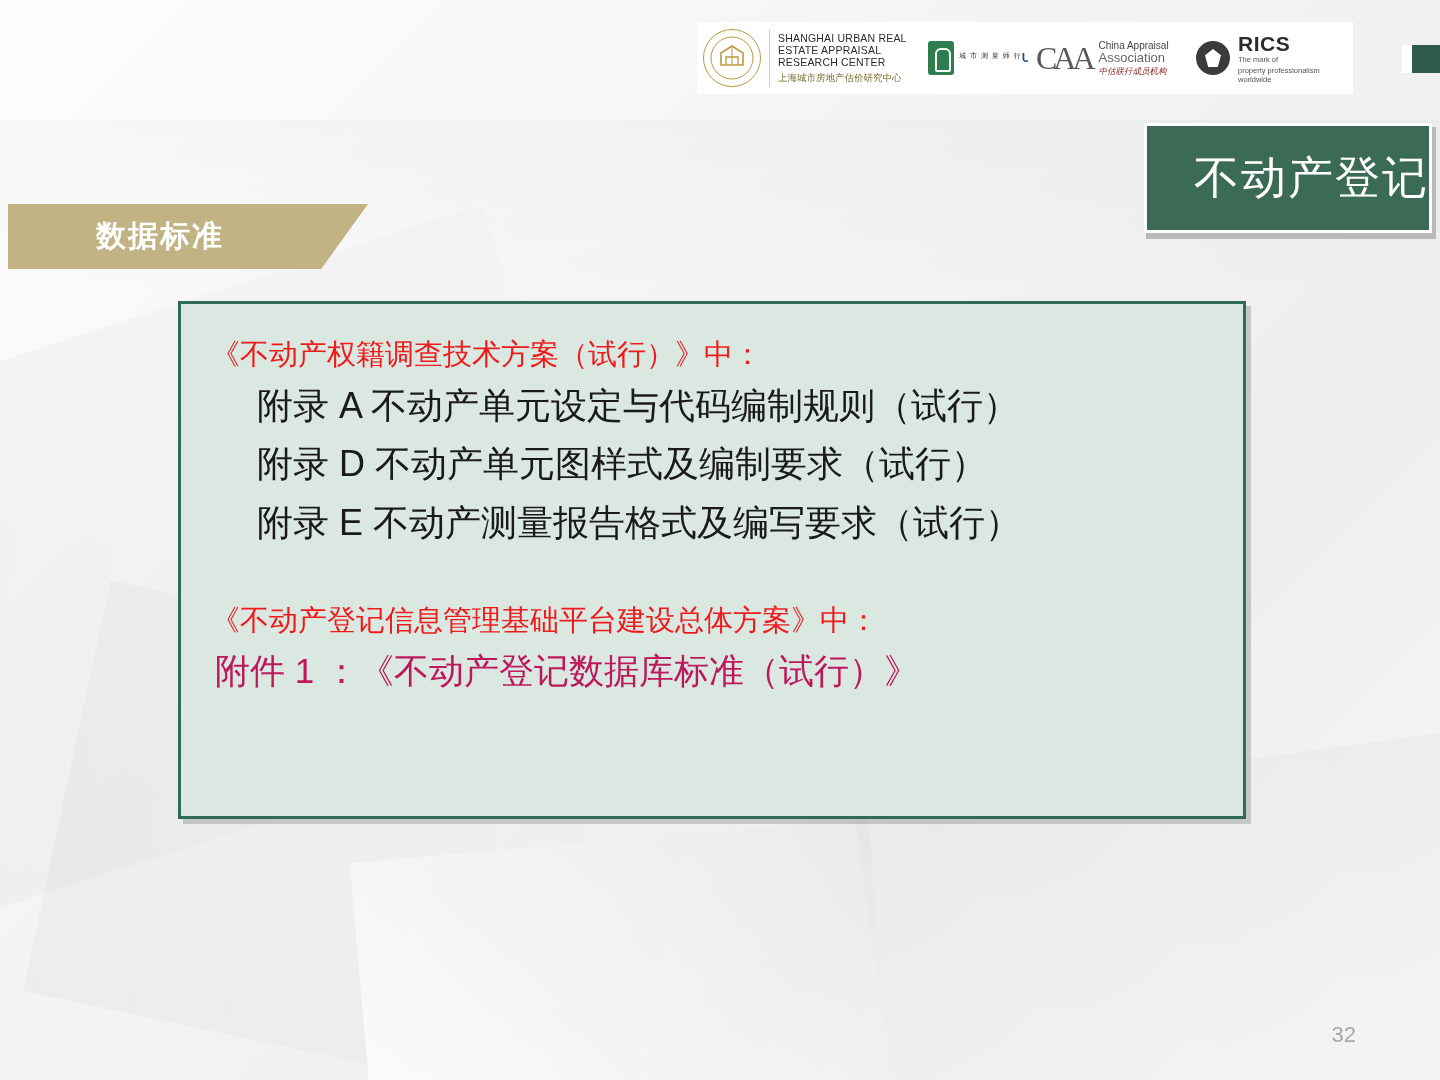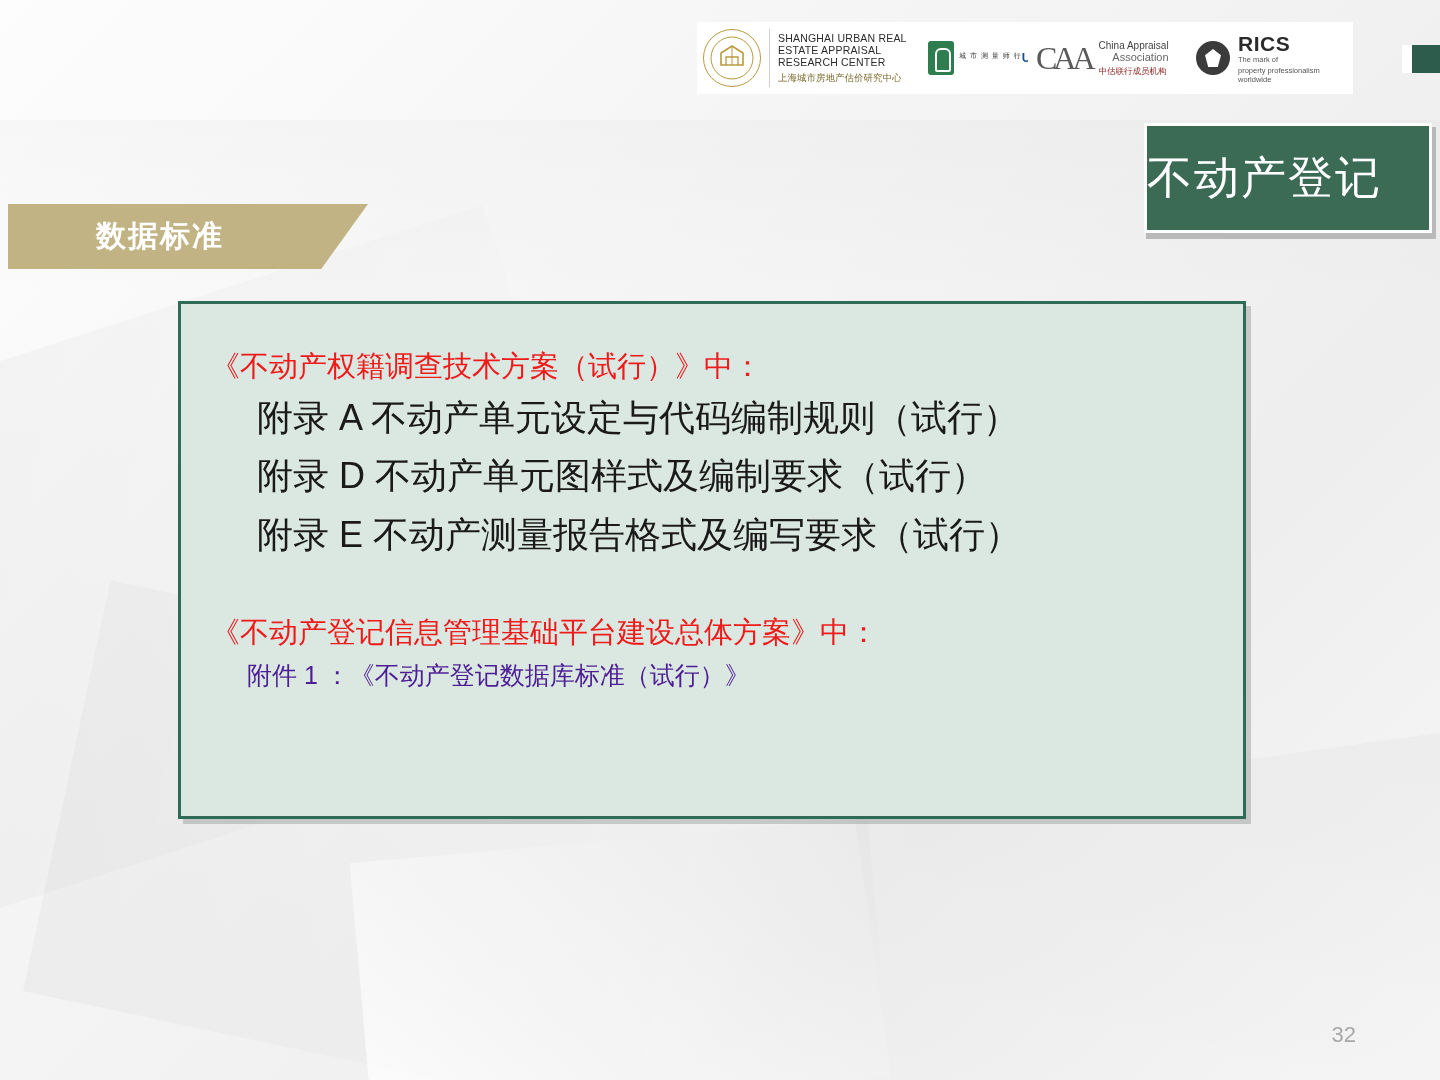--- a/index.html
+++ b/index.html
@@ -159,22 +159,22 @@
   }
   .caa-mark {
     font-family: "Liberation Serif", serif;
     font-size: 32px;
     line-height: 40px;
     color: #5a5a5a;
     letter-spacing: -4px;
   }
   .caa-text { display:flex; flex-direction: column; }
   .caa-en1 { font-size: 10px; color: #444; line-height: 12px; white-space: nowrap;}
-  .caa-en2 { font-size: 11px; color: #666; line-height: 11px; white-space: nowrap; text-align: right;}
-  .caa-cn { font-size: 8.5px; color: #8a1f1f; line-height: 12px; margin-top: 2px; white-space: nowrap;}
+  .caa-en2 { font-size: 13px; color: #666; line-height: 11px; white-space: nowrap;}
+  .caa-cn { font-size: 8.5px; color: #8a1f1f; line-height: 12px; margin-top: 2px; white-space: nowrap; font-style: italic;}
 
   .logo-rics {
     width: 165px;
     padding: 4px 8px;
     gap: 8px;
   }
   .rics-mark {
     width: 34px; height: 34px;
     border-radius: 50%;
     background: #3b3b3b;
@@ -222,21 +222,21 @@
     position: absolute;
     right: 8px;
     top: 123px;
     width: 288px;
     height: 110px;
     background: #3b6b55;
     border: 3px solid #ffffff;
     box-sizing: border-box;
     display: flex;
     align-items: center;
-    justify-content: flex-start;
+    justify-content: flex-end;
   }
   .title-banner-text {
     color: #ffffff;
     font-size: 45px;
     letter-spacing: 2px;
     white-space: nowrap;
     font-family: "Liberation Sans", sans-serif;
   }
 
   
@@ -272,42 +272,42 @@
   }
   .content-box {
     position: absolute;
     left: 178px;
     top: 301px;
     width: 1068px;
     height: 518px;
     background: #dbe8e2;
     border: 3px solid #2f6b57;
     box-sizing: border-box;
-    padding: 40px 30px;
+    padding: 28px 30px;
   }
 
   .line-red {
     color: #ef1b1b;
     font-size: 29px;
     line-height: 1.55;
     white-space: nowrap;
   }
   .line-black {
     color: #1a1a1a;
     font-size: 36px;
     line-height: 1.62;
     margin-left: 46px;
     white-space: nowrap;
   }
   .gap-block { height: 46px; }
   .line-black-tight {
-    color: #4c1d95;
-    font-size: 25px;
+    color: #be185d;
+    font-size: 35px;
     line-height: 1.6;
-    margin-left: 36px;
+    margin-left: 4px;
     white-space: nowrap;
   }
 
   
   .page-number {
     position: absolute;
     right: 84px;
     bottom: 32px;
     font-size: 22px;
     color: #a8a8a8;

